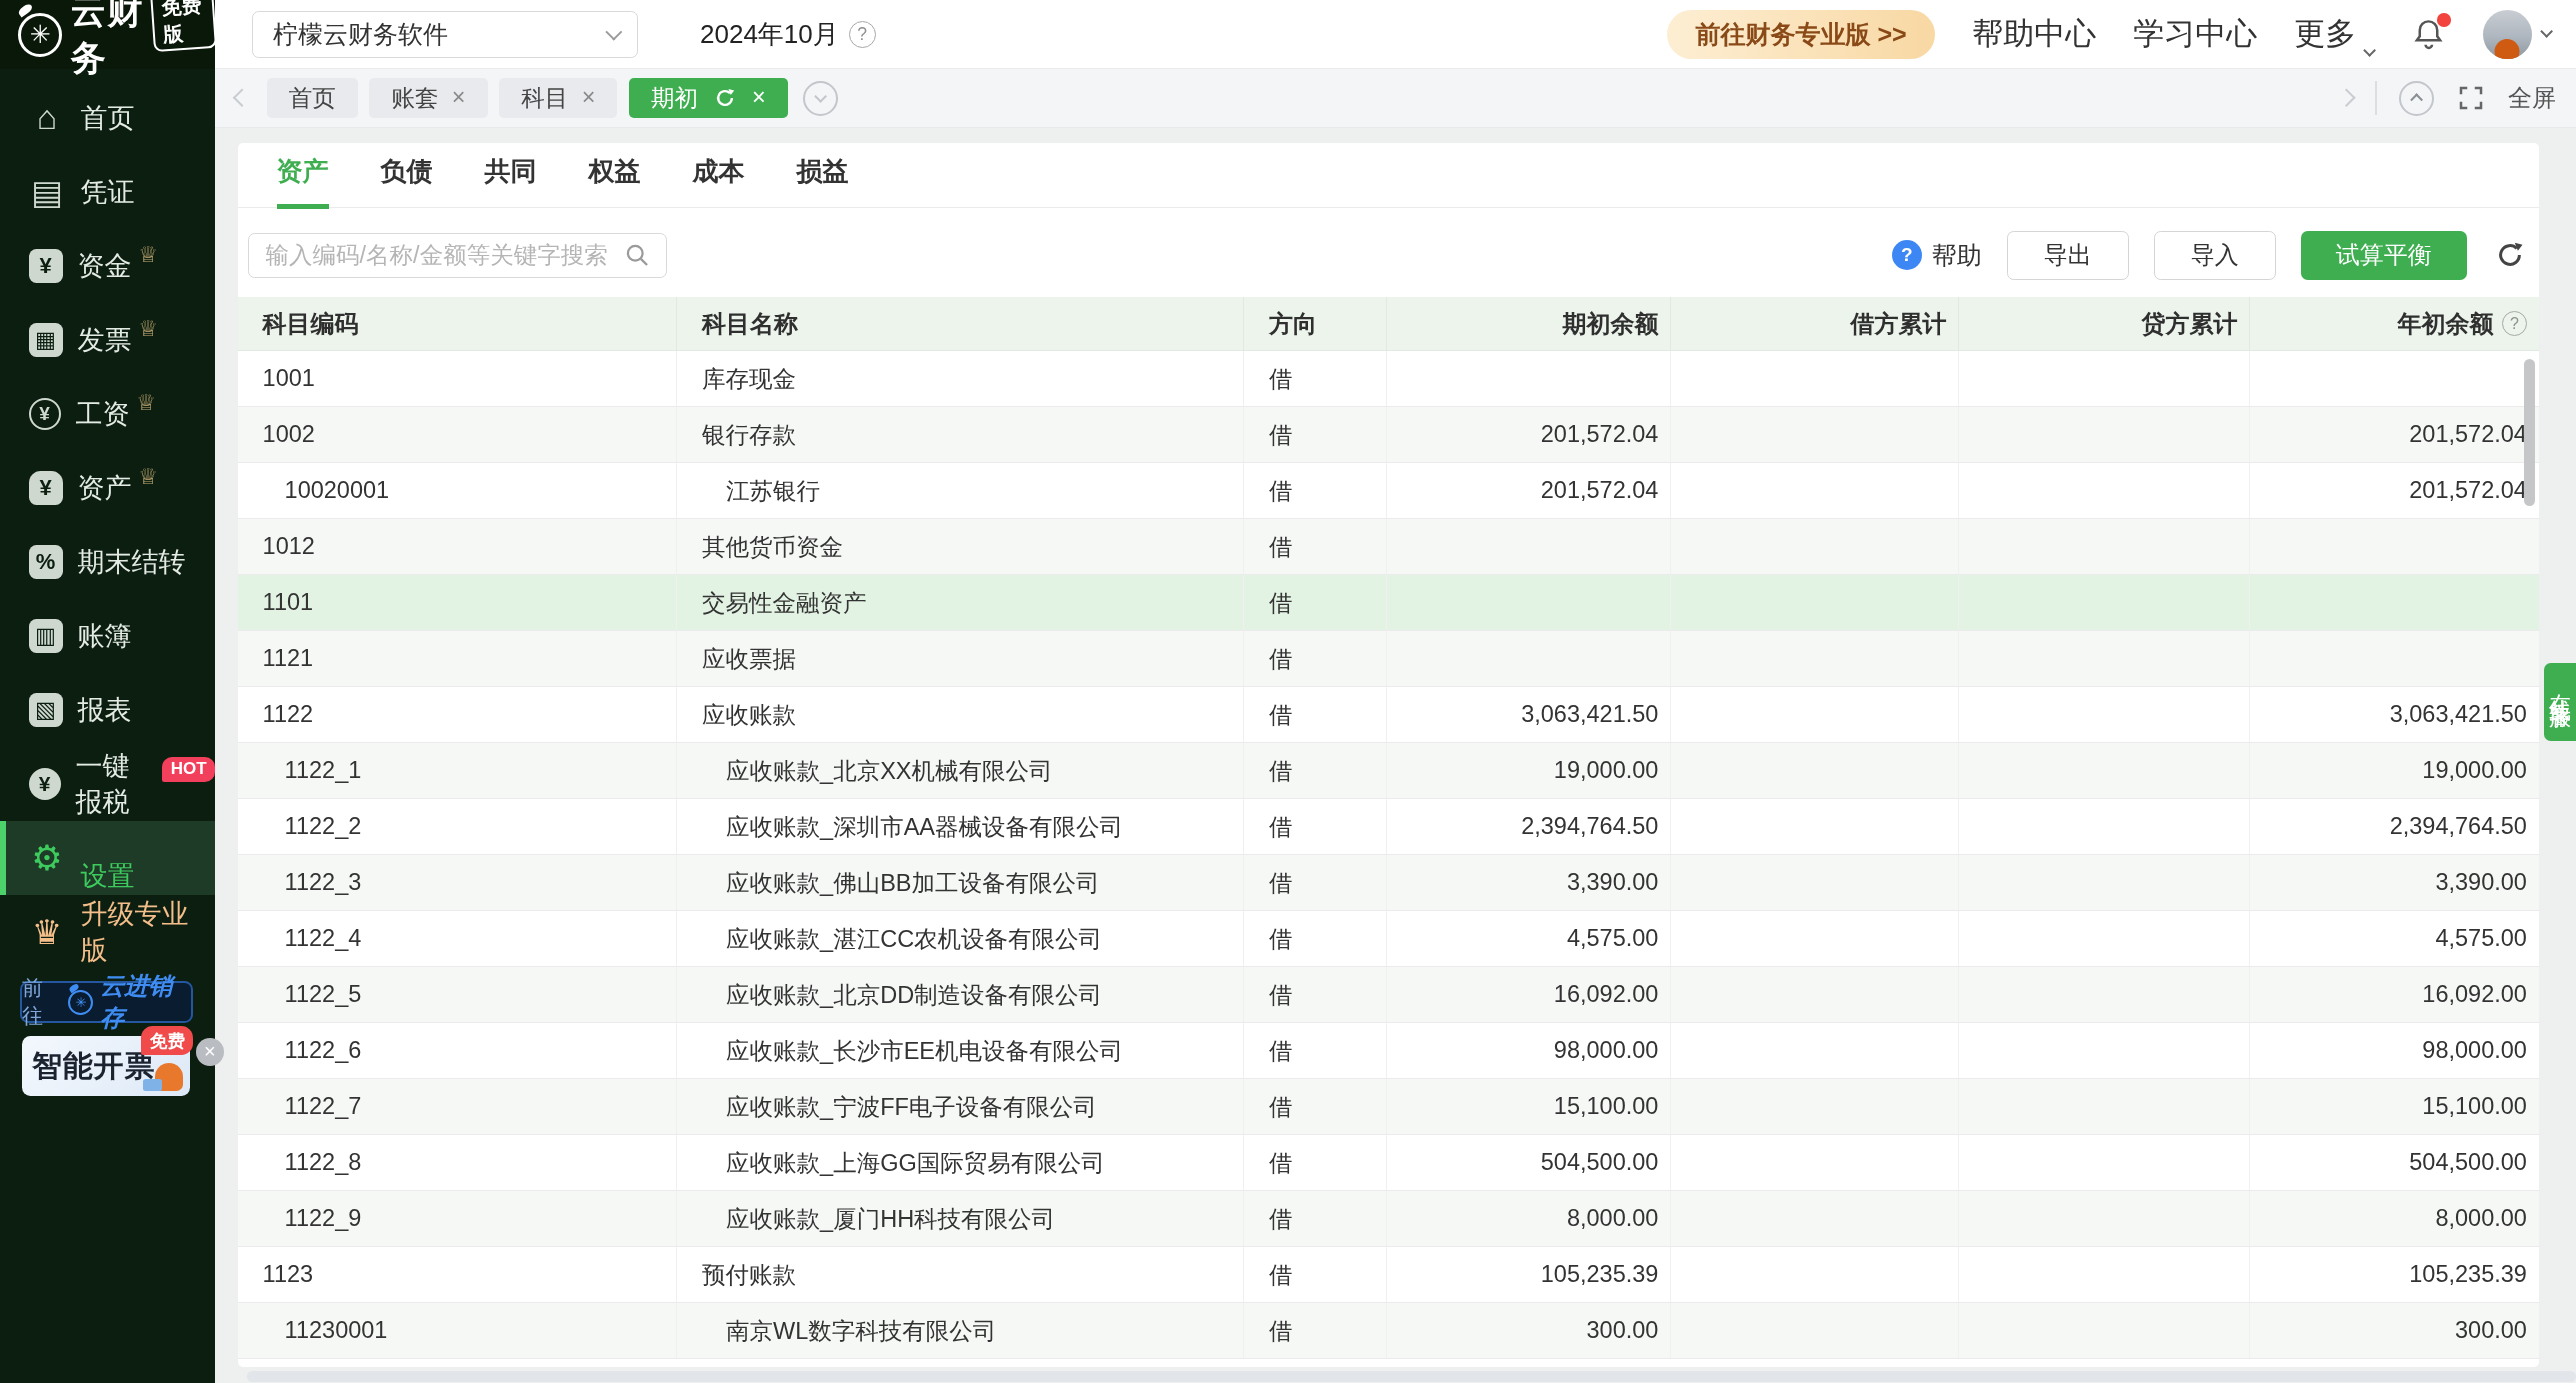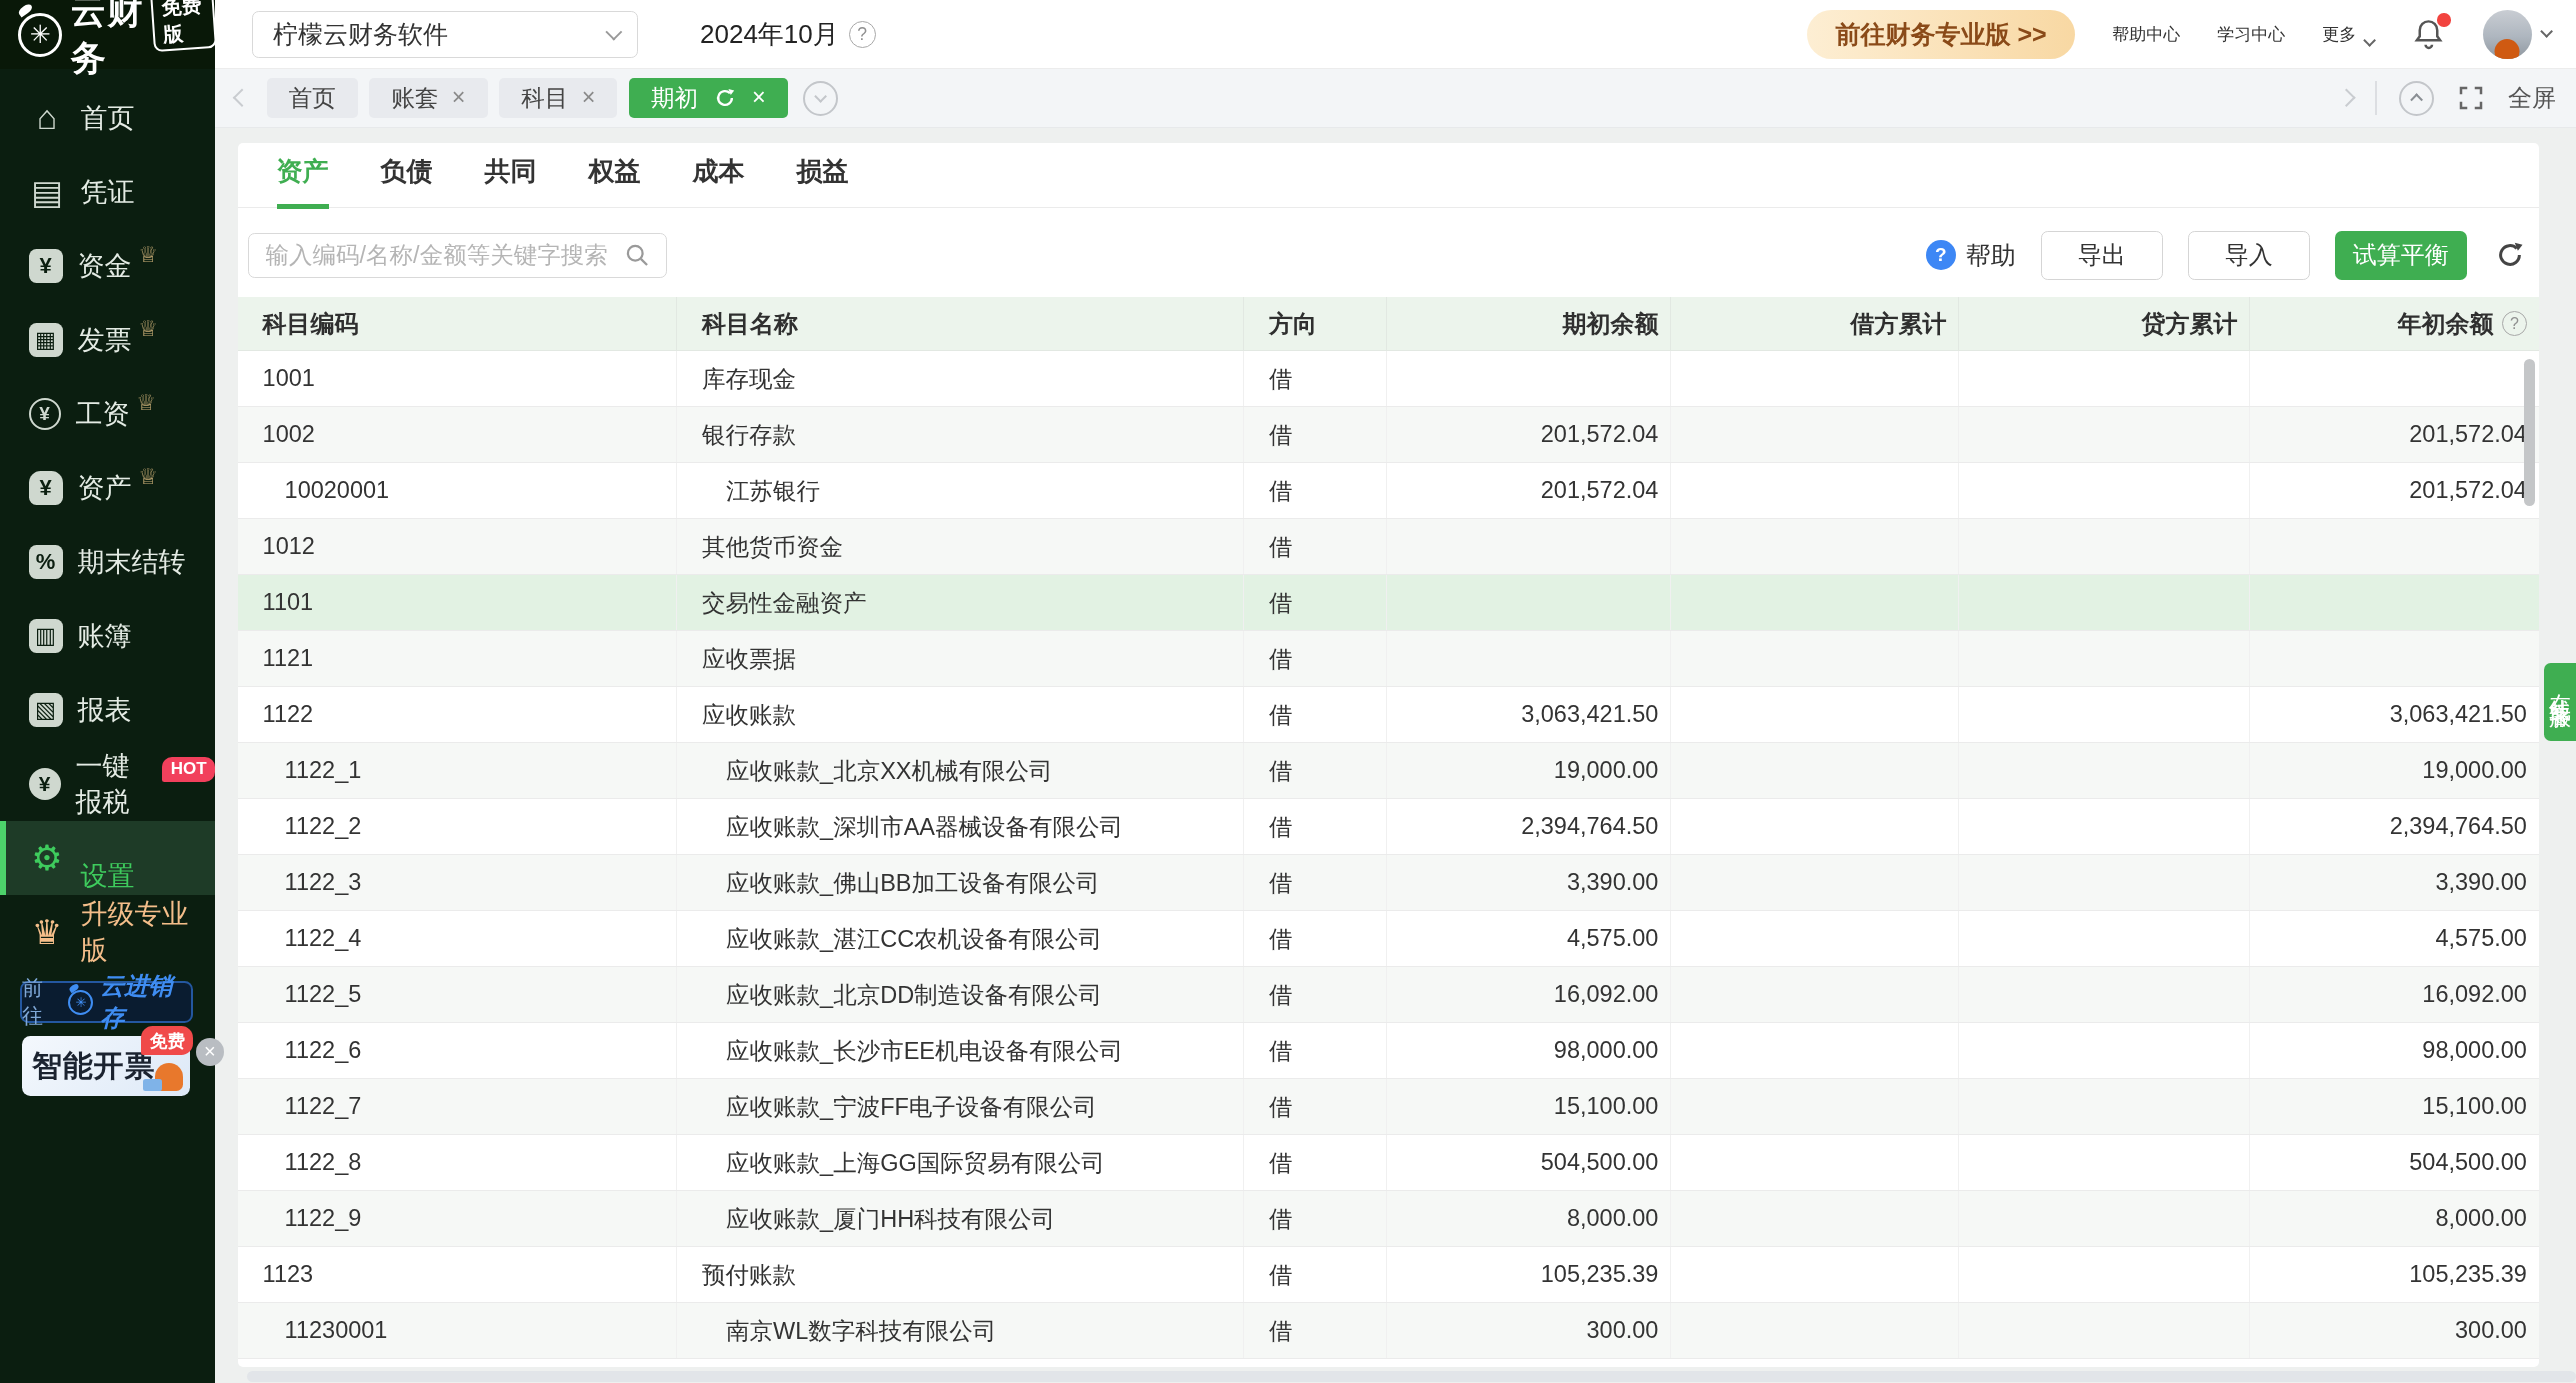--- a/index.html
+++ b/index.html
@@ -46,21 +46,21 @@
   .main-col { flex:1; display:flex; flex-direction:column; position:relative; }
 
   
   .topbar { height:69px; background:#fff; border-bottom:0.8px solid #ececec; display:flex; align-items:center; padding:0 25px 0 37px; }
   .acct-select { width:386px; height:47px; border:1.7px solid #d9d9d9; border-radius:6.7px; display:flex; align-items:center; padding:0 17px 0 20px; font-size:25px; color:#333; cursor:pointer; }
   .acct-select .chev { margin-left:auto; }
   .period { display:flex; align-items:center; gap:10px; margin-left:62px; font-size:26px; color:#222; }
   .q-outline { width:27px; height:27px; border:1.7px solid #a8a8a8; border-radius:50%; color:#909090; font-size:17.6px; display:flex; align-items:center; justify-content:center; flex:none; }
   .top-right { margin-left:auto; display:flex; align-items:center; gap:37px; }
   .pro-pill { background:linear-gradient(90deg,#fdeed3,#f8d8a3); border:none; border-radius:25px; height:49px; padding:0 28.5px; font-size:25px; font-weight:bold; color:#8a4a18; cursor:pointer; font-family:inherit; }
-  .top-link { font-size:17px; color:#333; cursor:pointer; }
+  .top-link { font-size:31px; color:#333; cursor:pointer; }
   .more-link { display:flex; align-items:flex-end; gap:8.4px; }
   .bell-wrap { position:relative; cursor:pointer; display:flex; }
   .bell-dot { position:absolute; top:-3.4px; right:-5px; width:13.4px; height:13.4px; background:#f2433f; border-radius:50%; }
   .avatar-wrap { display:flex; align-items:center; gap:10px; cursor:pointer; }
   .avatar { width:49px; height:49px; border-radius:50%; background:linear-gradient(#c9cdd3 0%,#aeb6bf 55%,#8f979f 100%); position:relative; overflow:hidden; }
   .avatar::after { content:""; position:absolute; left:50%; bottom:-5px; transform:translateX(-50%); width:25px; height:25px; background:#cf5a12; border-radius:50%; }
 
   
   .tabstrip { height:59px; background:#f3f5f7; display:flex; align-items:center; padding:0 20px; border-bottom:0.8px solid #e7e9eb; }
   .strip-tabs { display:flex; align-items:center; gap:11.7px; margin-left:18.4px; }
@@ -88,21 +88,21 @@
   .cat-tab.active { color:#3fae51; }
   .cat-tab.active::after { content:""; position:absolute; left:0; right:0; bottom:-1.7px; height:5px; background:#3fae51; }
   .toolbar { display:flex; align-items:center; margin:23.5px 13.4px 18.4px 10px; height:47px; }
   .search-box { width:419px; height:45px; border:1.7px solid #d9d9d9; border-radius:6.7px; display:flex; align-items:center; padding:0 15px 0 17px; }
   .search-box input { border:none; outline:none; flex:1; font-size:23.5px; color:#333; font-family:inherit; background:transparent; }
   .search-box input::placeholder { color:#b5b5b5; }
   .tb-right { margin-left:auto; display:flex; align-items:center; gap:25px; }
   .help-chip { display:flex; align-items:center; gap:10px; font-size:25px; color:#333; cursor:pointer; }
   .q-blue { width:30px; height:30px; background:#3d87f5; border-radius:50%; color:#fff; font-size:19px; font-weight:bold; display:flex; align-items:center; justify-content:center; }
   .btn-outline { height:49px; min-width:122px; background:#fff; border:1.7px solid #d5d5d5; border-radius:6.7px; font-size:24px; color:#333; cursor:pointer; font-family:inherit; padding:0 25px; }
-  .btn-green { height:49px; background:#3fae51; border:none; border-radius:6.7px; font-size:24px; color:#fff; cursor:pointer; font-family:inherit; padding:0 18px; }
+  .btn-green { height:49px; background:#3fae51; border:none; border-radius:6.7px; font-size:24px; color:#fff; cursor:pointer; font-family:inherit; padding:0 35px; }
   .tb-refresh { display:flex; cursor:pointer; margin-left:3.4px; }
 
   
   table { width:100%; border-collapse:collapse; table-layout:fixed; margin-top:0; }
   col.w-code{width:439px;} col.w-name{width:567px;} col.w-dir{width:143px;}
   col.w-open{width:284px;} col.w-debit{width:288px;} col.w-credit{width:291px;}
   thead th { background:#ecf4ec; height:54px; font-size:24px; color:#2f2f2f; font-weight:bold; border-right:1.7px solid #e2e8e2; border-bottom:0.8px solid #e2e8e2; padding:0 17px 0 25px; text-align:left; }
   thead th:last-child { border-right:none; }
   thead th.num, td.c-num { text-align:right; padding:0 11.7px 0 8.4px; }
   th .th-flex { display:flex; align-items:center; }

